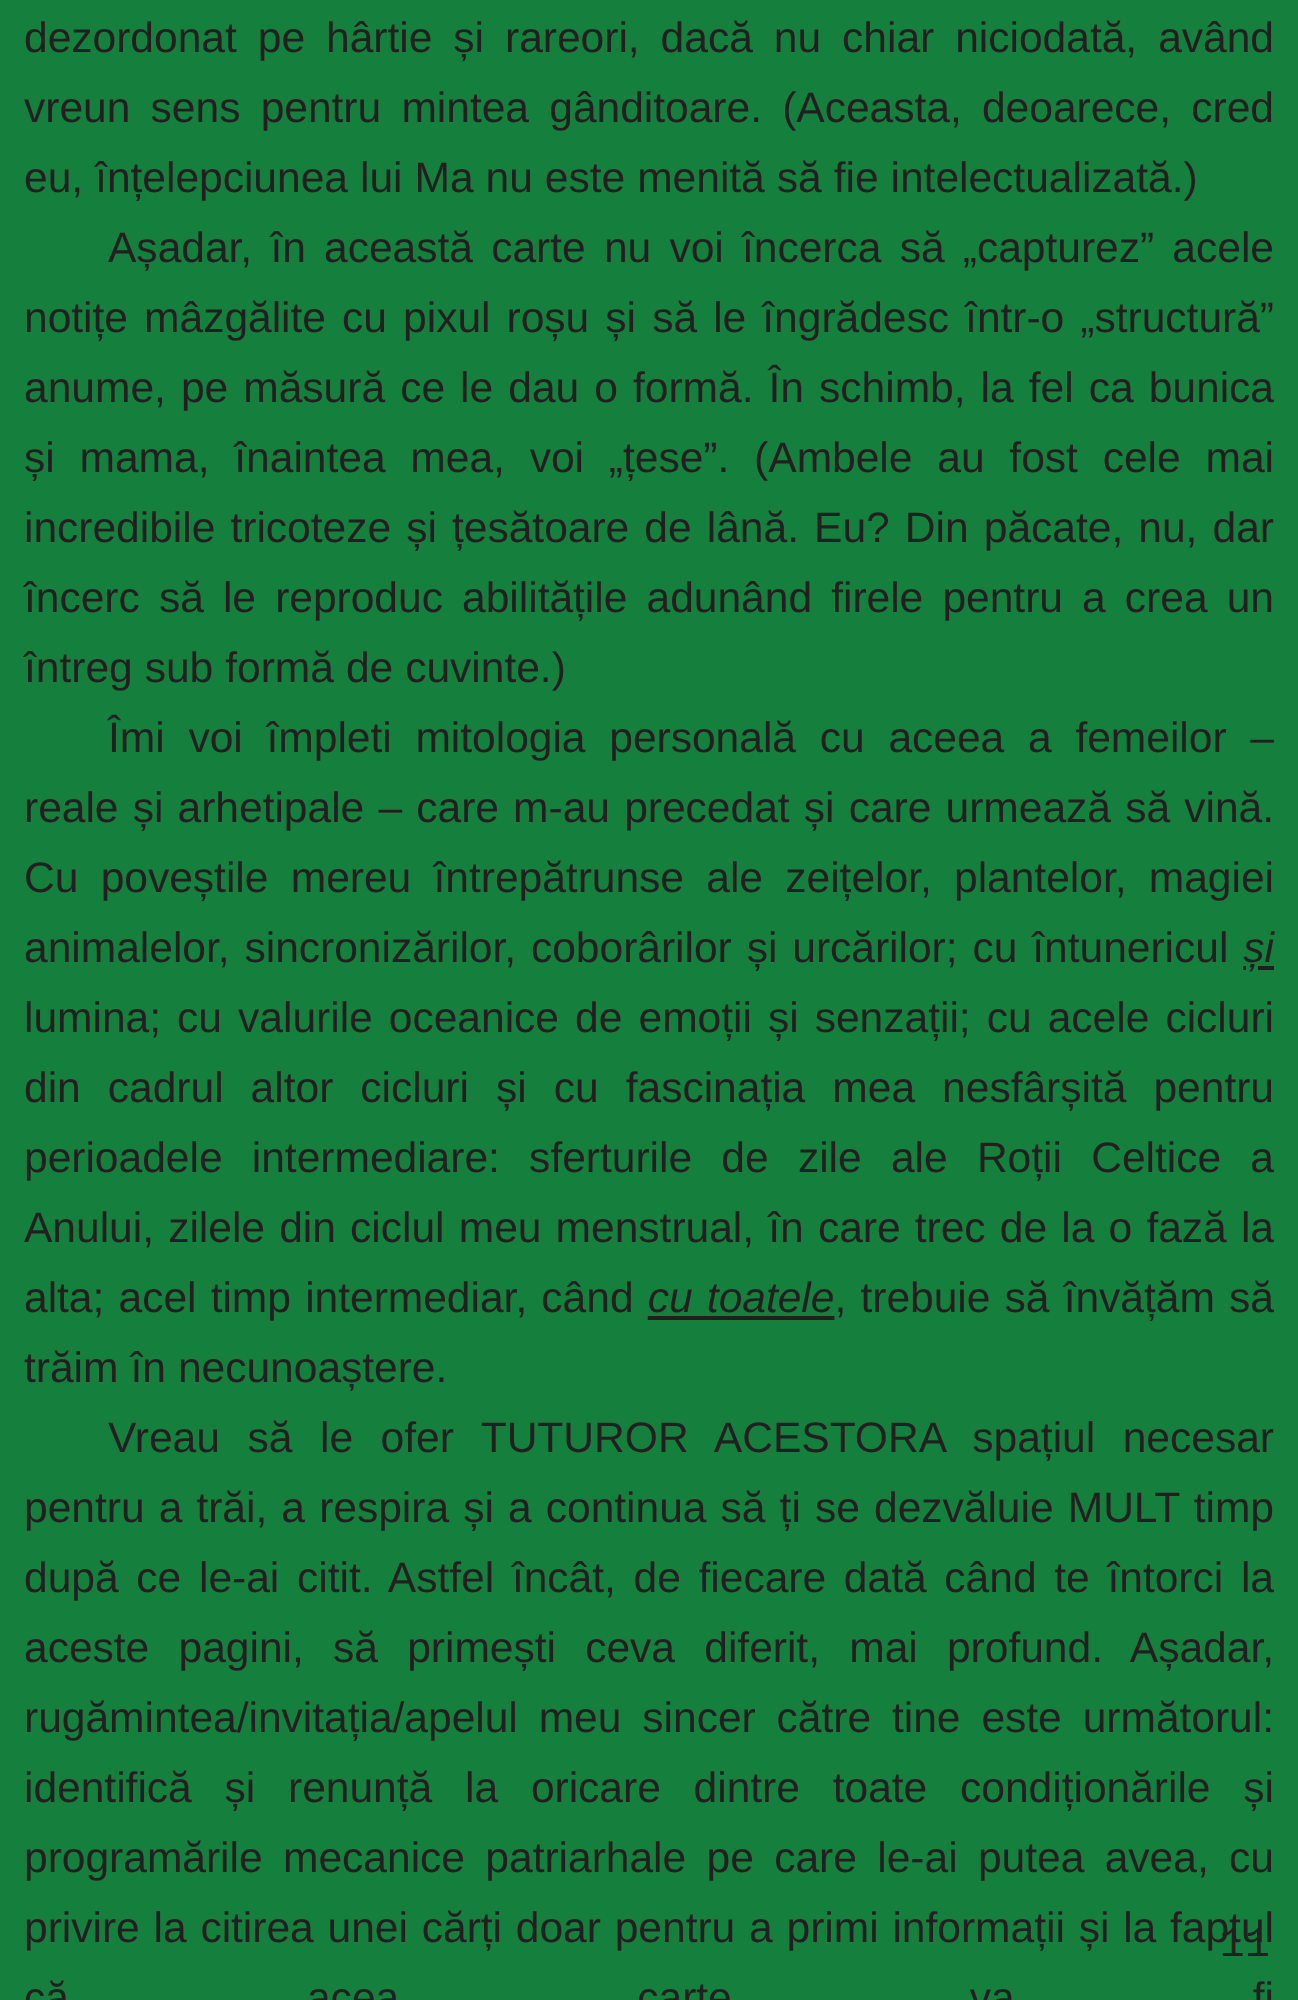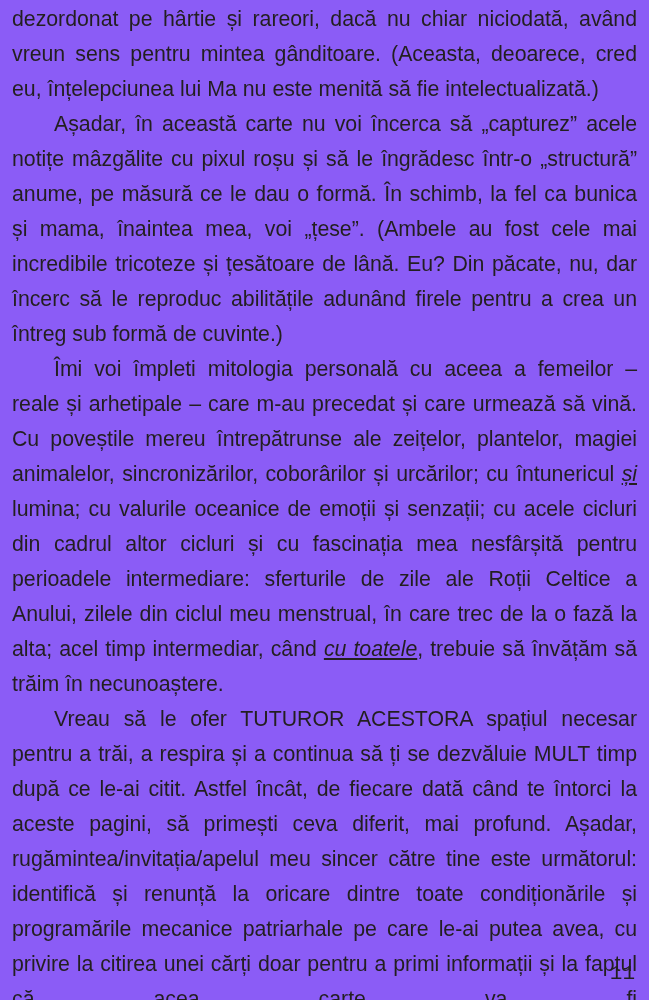--- a/index.html
+++ b/index.html
@@ -5,21 +5,21 @@
   html, body {
     margin: 0;
     padding: 0;
     background: #ffffff;
   }
 
   .page {
     position: relative;
     width: 649px;
     height: 1000px;
-    background: #8b5cf6;
+    background: #15803d;
     overflow: hidden;
     box-sizing: border-box;
   }
 
   .text-column {
     position: absolute;
     left: 12px;
     top: 2px;
     width: 625px;
     font-family: "Liberation Sans", "DejaVu Sans", sans-serif;

